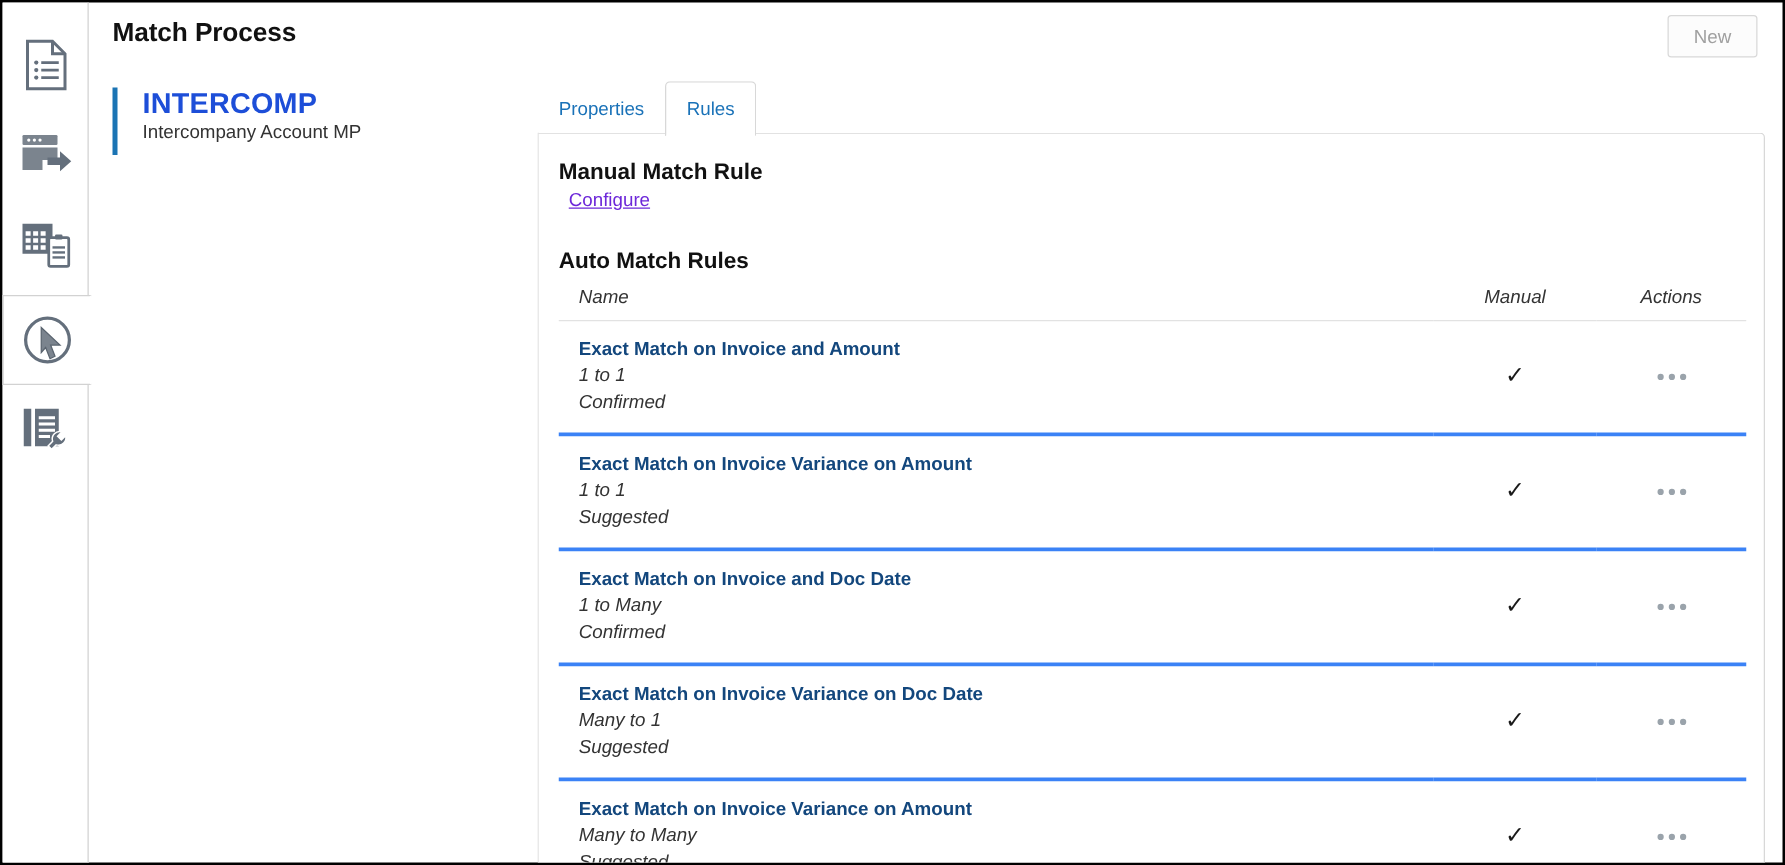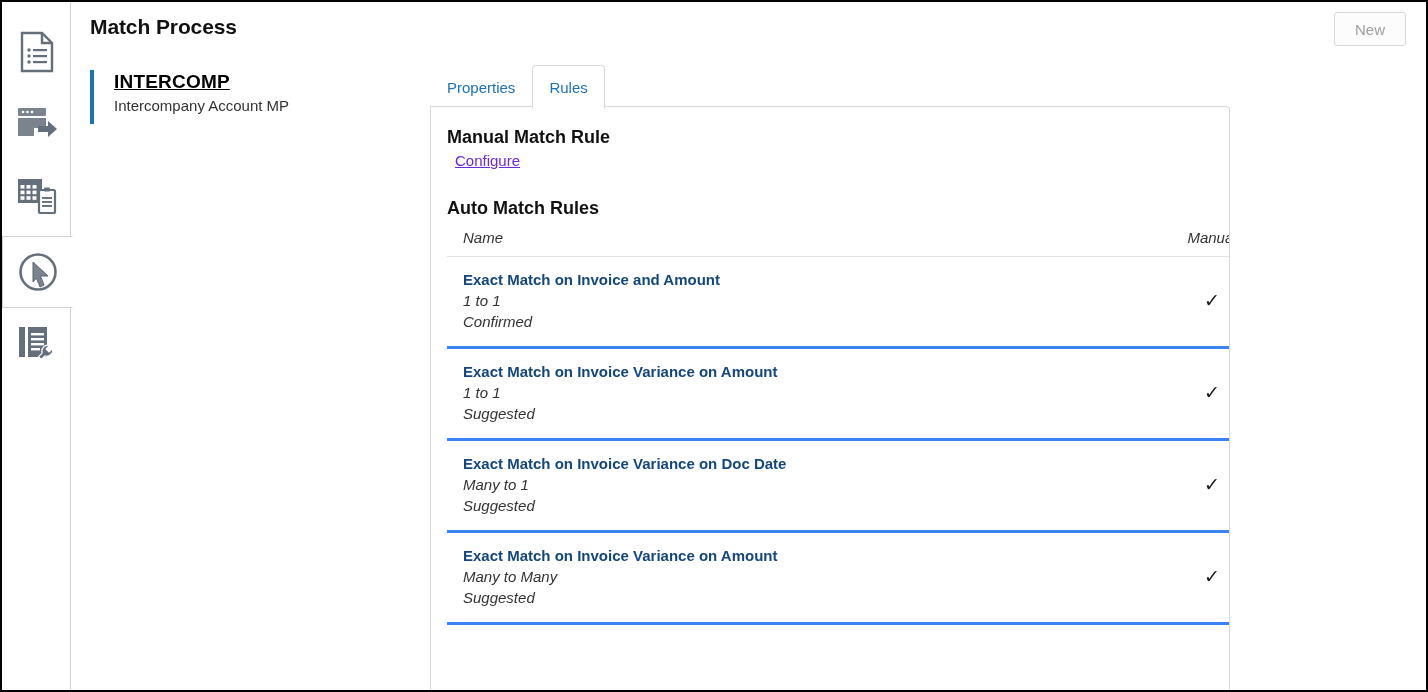--- a/index.html
+++ b/index.html
@@ -87,26 +87,25 @@
   .record-block {
     position: absolute;
     left: 88px;
     top: 68px;
     padding-left: 20px;
     border-left: 4px solid #1b74b4;
     height: 54px;
     box-sizing: border-box;
   }
   .record-code {
-    font-size: 19px;
+    font-size: 23px;
     font-weight: bold;
-    color: #000000;
+    color: #1d4ed8;
     line-height: 24px;
     letter-spacing: 0.2px;
-    text-decoration: underline;
   }
   .record-desc {
     font-size: 15px;
     color: #333333;
     line-height: 22px;
     margin-top: 1px;
   }
 
   
   .tabs {
@@ -139,21 +138,21 @@
     border-top-right-radius: 4px;
     margin-bottom: -1px;
     height: 44px;
   }
 
   
   .card {
     position: absolute;
     left: 428px;
     top: 104px;
-    width: 800px;
+    width: 982px;
     height: 586px;
     background: #ffffff;
     border: 1px solid #d8d8d8;
     border-bottom: none;
     border-top-left-radius: 0;
     border-top-right-radius: 4px;
     box-sizing: border-box;
     overflow: hidden;
   }
   .card-inner {
@@ -395,20 +394,37 @@
             </td>
             <td class="cell-actions">
               <span class="dots">
                   <i></i>
                   <i></i>
                   <i></i>
                 </span>
             </td>
           </tr>
 
+          <tr>
+            <td class="cell-name">
+              <div class="rule-name">Exact Match on Invoice and Doc Date</div>
+              <div class="rule-meta">1 to Many</div>
+              <div class="rule-meta">Confirmed</div>
+            </td>
+            <td class="cell-active">
+              <span class="check">✓</span>
+            </td>
+            <td class="cell-actions">
+              <span class="dots">
+                  <i></i>
+                  <i></i>
+                  <i></i>
+                </span>
+            </td>
+          </tr>
 
           <tr>
             <td class="cell-name">
               <div class="rule-name">Exact Match on Invoice Variance on Doc Date</div>
               <div class="rule-meta">Many to 1</div>
               <div class="rule-meta">Suggested</div>
             </td>
             <td class="cell-active">
               <span class="check">✓</span>
             </td>

